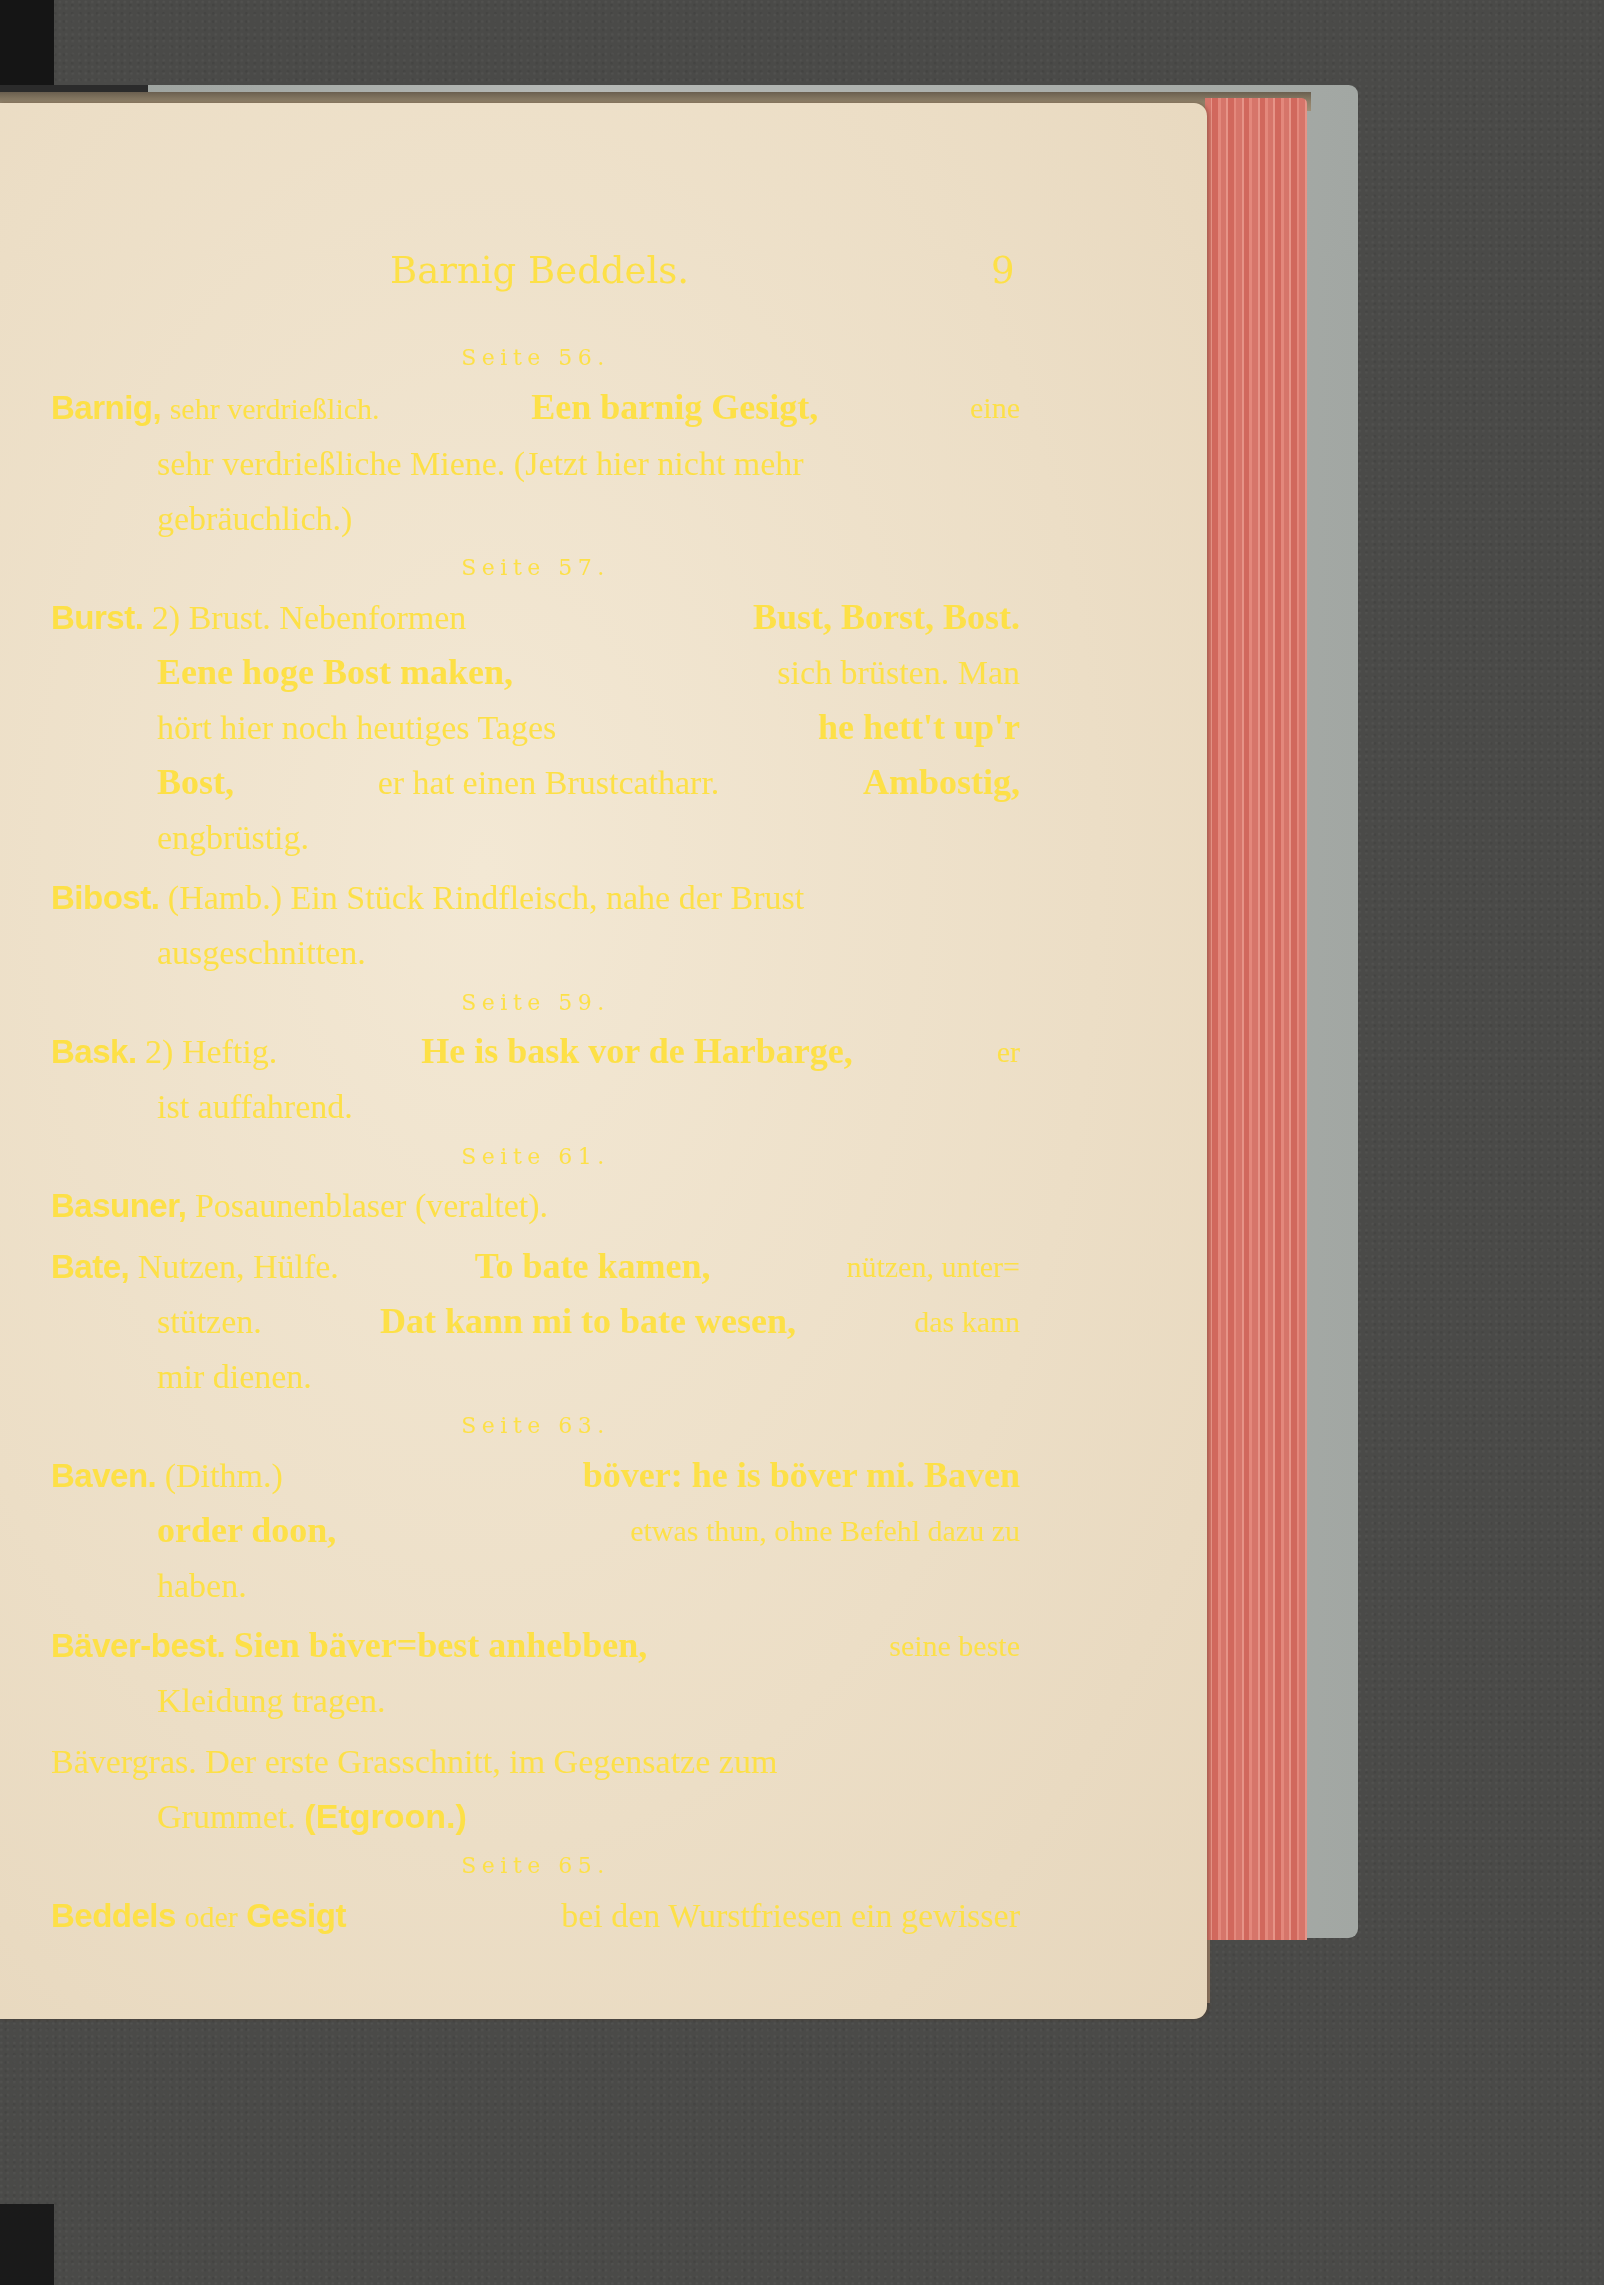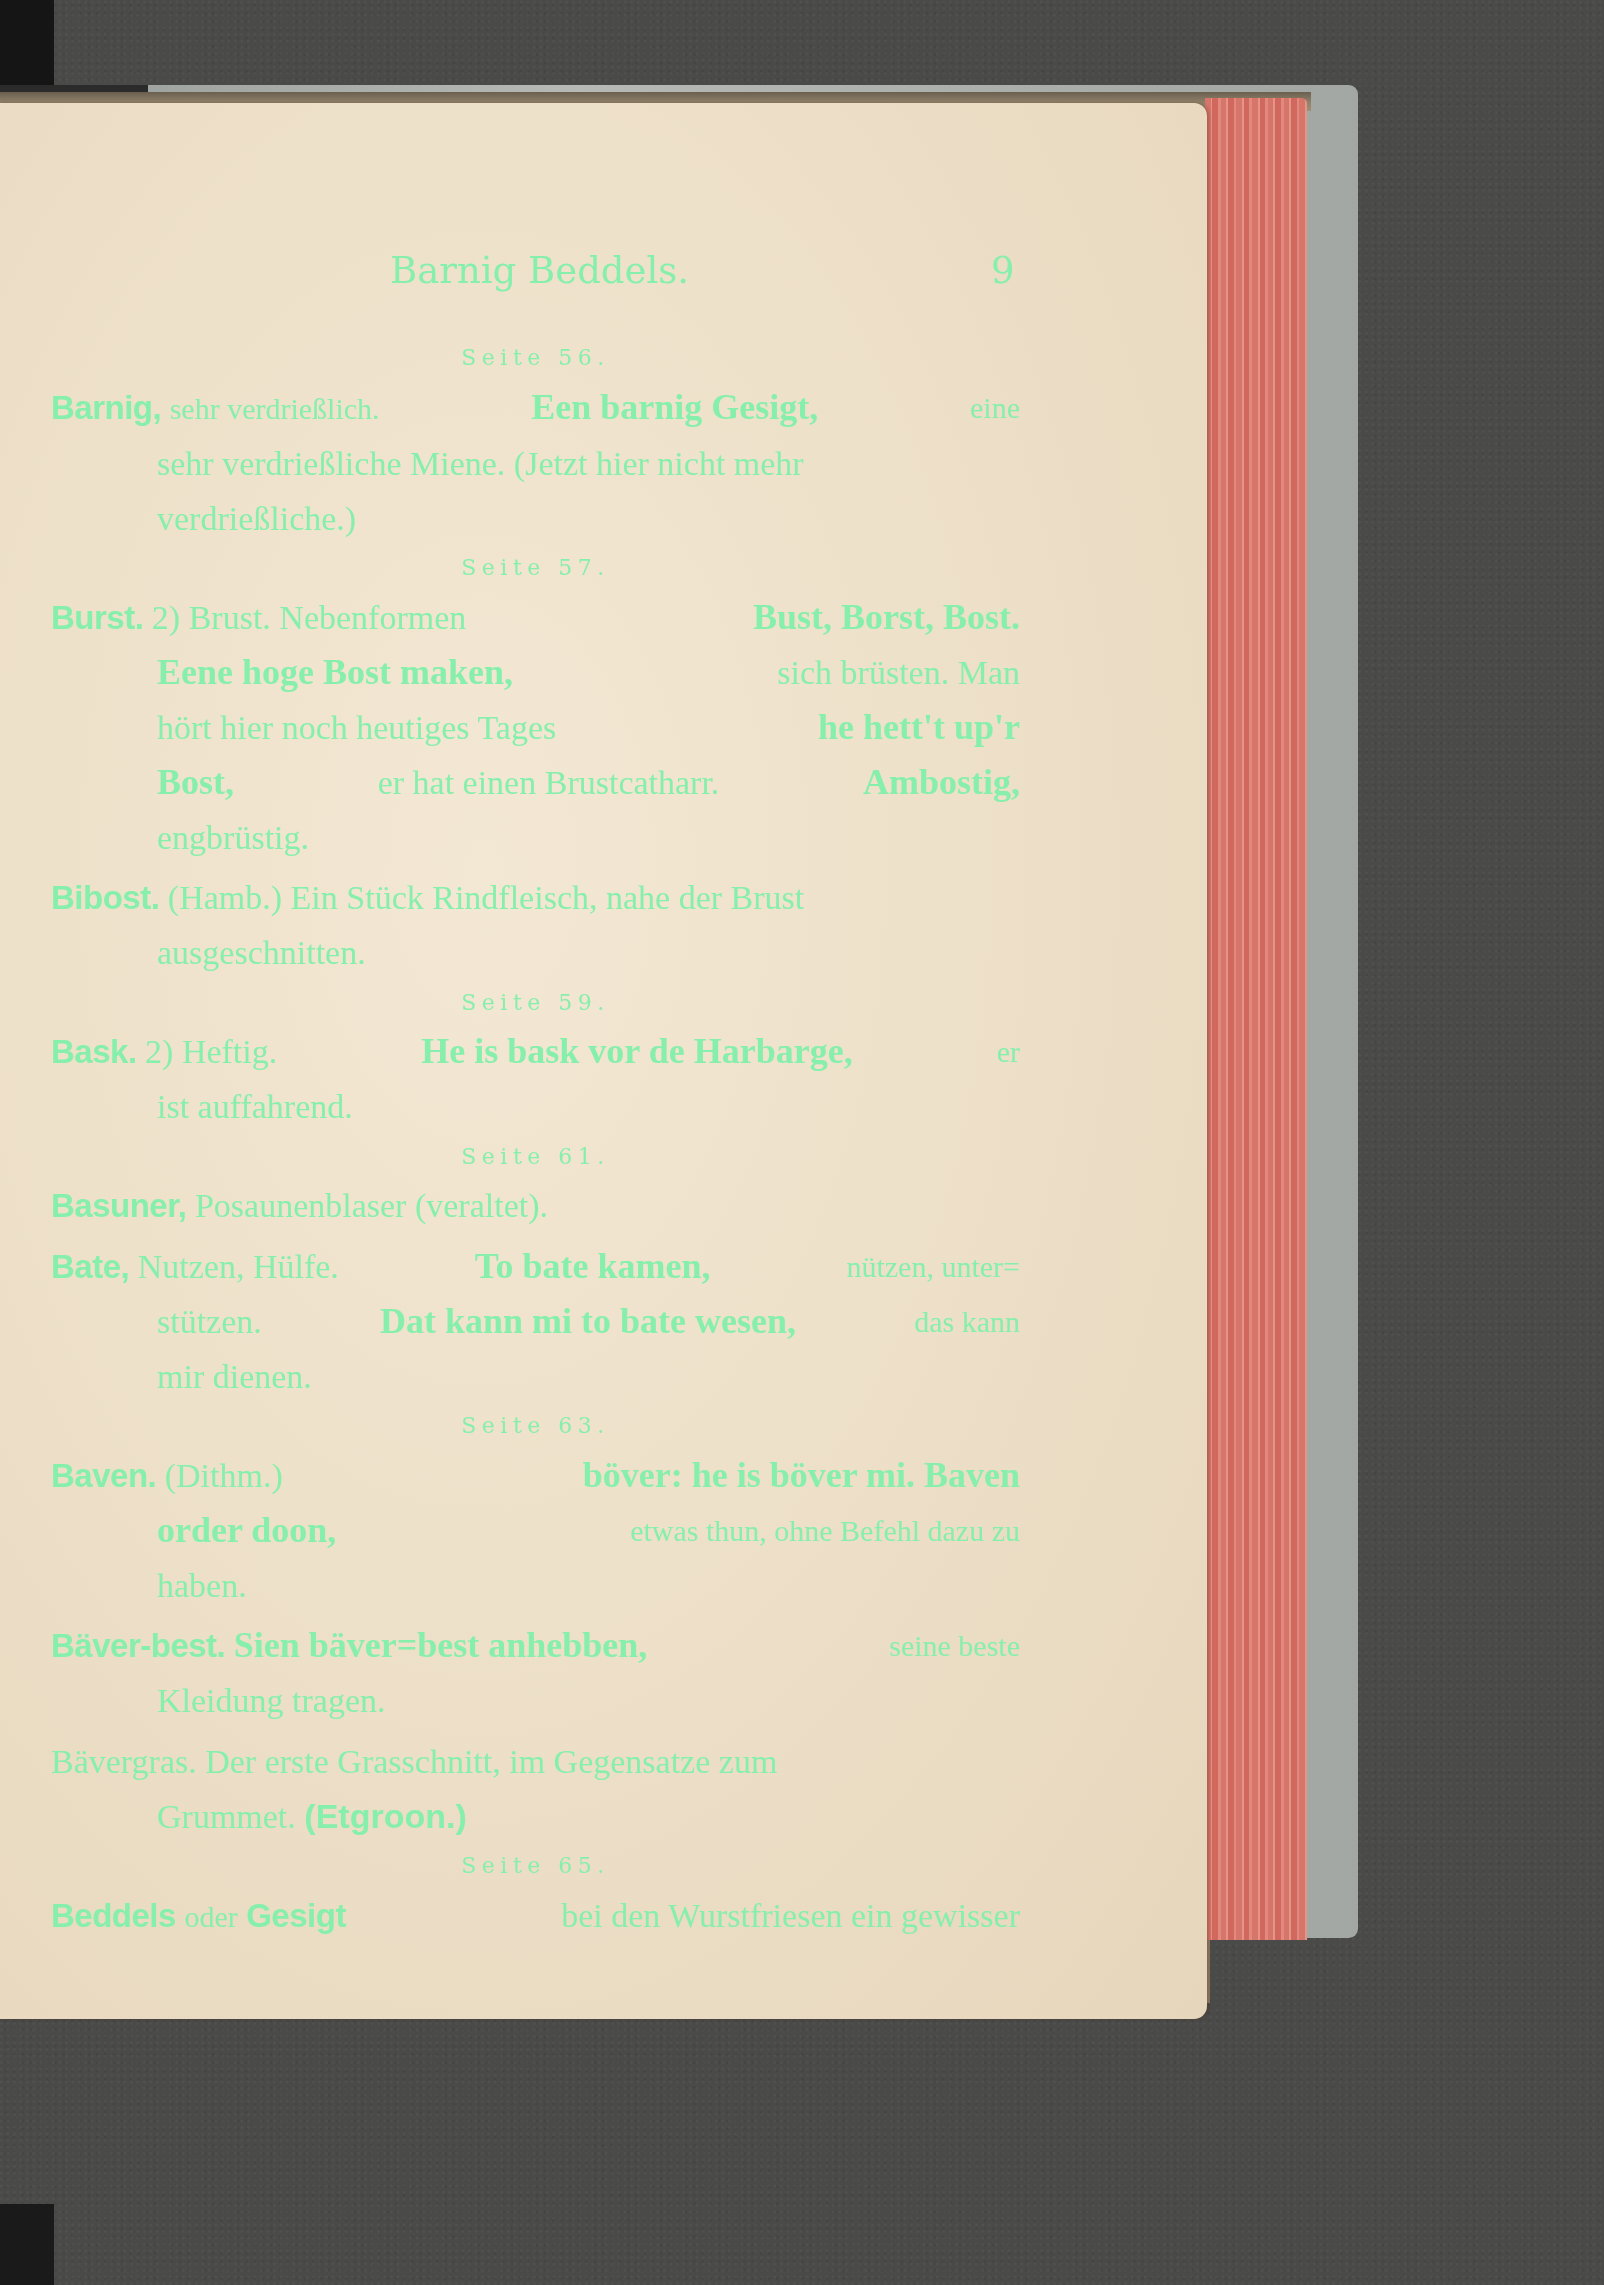--- a/index.html
+++ b/index.html
@@ -31,21 +31,21 @@
     border-radius: 0 5.5px 0 0;
   }
   .fore-edge-shadow { position: absolute; left: 1191px; top: 111px; width: 18.5px; height: 1892px; background: linear-gradient(90deg, #b59e86, #8e7a66); }
   .page {
     position: absolute; left: 0; top: 103px; width: 1207px; height: 1916px;
     background: #efe2cc;
     background-image: radial-gradient(ellipse at 40% 40%, #f3e8d4 0%, #ecdec6 60%, #e6d6bc 100%);
     border-radius: 0 13px 13px 0;
     box-shadow: 1.8px 0 3.7px rgba(80,50,30,0.35);
   }
-  .ink { color: #86efac; }
+  .ink { color: #fde047; }
   .running-head {
     position: absolute; left: 374px; top: 249px; width: 646px;
     font-family: "DejaVu Serif", serif; font-size: 37px; letter-spacing: 0px;
   }
   .running-title { position: absolute; left: 16px; top: 0; }
   .page-number { position: absolute; left: 617px; top: 0; }
   .content {
     position: absolute; left: 51px; top: 341px; width: 969px;
     font-family: "Liberation Serif", serif; font-size: 34px; line-height: 55px;
   }
@@ -88,21 +88,21 @@
 
     <div class="seite">Seite 56.</div>
     <div class="entry">
       <span class="line justified">
         <span><span class="hw">Barnig,</span>
         <span class="sm">sehr verdrießlich.</span></span>
         <span class="pd">Een barnig Gesigt,</span>
         <span class="sm">eine</span>
       </span>
       <span class="line indent">sehr verdrießliche Miene. (Jetzt hier nicht mehr</span>
-      <span class="line indent">verdrießliche.)</span>
+      <span class="line indent">gebräuchlich.)</span>
     </div>
 
     <div class="seite">Seite 57.</div>
     <div class="entry">
       <span class="line justified">
         <span><span class="hw">Burst.</span>
         <span>2) Brust. Nebenformen</span></span>
         <span class="pd">Bust, Borst, Bost.</span>
       </span>
       <span class="line indent" style="display:flex;justify-content:space-between;">

